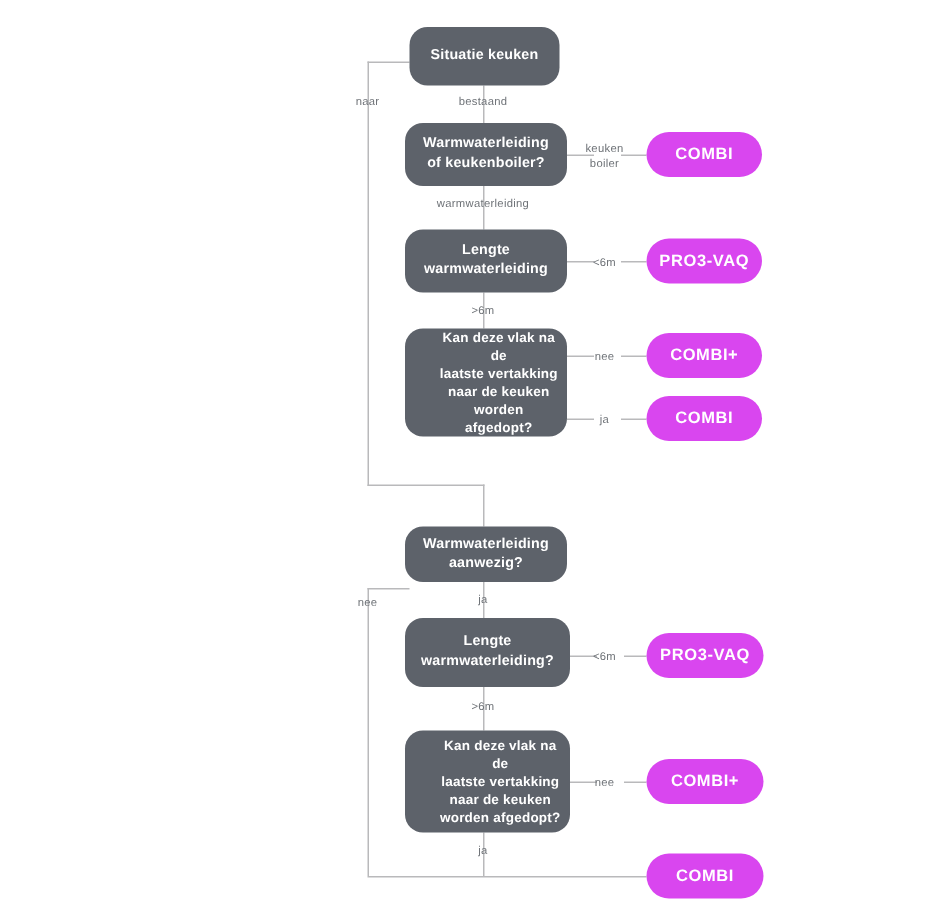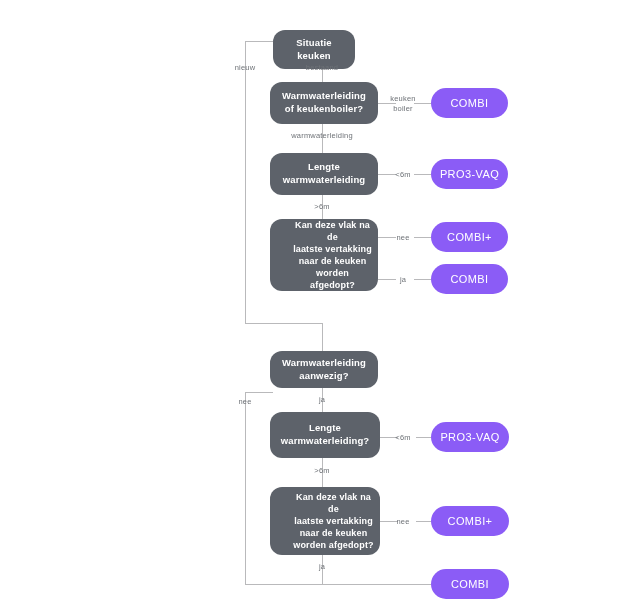--- a/index.html
+++ b/index.html
@@ -40,28 +40,28 @@
     line-height: 1.32;
     letter-spacing: 0.15px;
     padding: 0 6px;
     box-sizing: border-box;
   }
   .node.big { font-size: 9px; line-height: 1.35; padding-left: 23px; }
 
   
   .pill {
     position: absolute;
-    background: #8b5cf6;
+    background: #d946ef;
     border-radius: 999px;
     color: #ffffff;
     display: flex;
     align-items: center;
     justify-content: center;
     text-align: center;
-    font-weight: normal;
+    font-weight: bold;
     font-size: 11px;
     letter-spacing: 0.4px;
     box-sizing: border-box;
   }
 
   
   .elabel {
     position: absolute;
     color: #6e7277;
     font-size: 7.5px;
@@ -111,21 +111,21 @@
   <div class="line h" style="left:380px; top:437px; width:18px;"></div>
   <div class="line h" style="left:416px; top:437px; width:15px;"></div>
 
   <div class="line v" style="left:322px; top:458px; height:29px;"></div>
 
   <div class="line h" style="left:380px; top:521px; width:18px;"></div>
   <div class="line h" style="left:416px; top:521px; width:15px;"></div>
 
   <div class="line v" style="left:322px; top:555px; height:29px;"></div>
 
-  <div class="node" style="left: 273px; top: 18px; width: 82px; height: 39px; white-space: pre-line; margin-top: 12px;">Situatie keuken</div>
+  <div class="node" style="left: 273px; top: 18px; width: 100px; height: 39px; white-space: pre-line;">Situatie keuken</div>
 
   <div class="node" style="left: 270px; top: 82px; width: 108px; height: 42px; white-space: pre-line;">Warmwaterleiding
 of keukenboiler?</div>
 
   <div class="node" style="left: 270px; top: 153px; width: 108px; height: 42px; white-space: pre-line;">Lengte
 warmwaterleiding</div>
 
   <div class="node big" style="left: 270px; top: 219px; width: 108px; height: 72px; white-space: pre-line;">Kan deze vlak na de
 laatste vertakking
 naar de keuken
@@ -149,21 +149,21 @@
   <div class="pill" style="left:431px; top:222px; width:77px; height:30px;">COMBI+</div>
 
   <div class="pill" style="left:431px; top:264px; width:77px; height:30px;">COMBI</div>
 
   <div class="pill" style="left:431px; top:422px; width:78px; height:30px;">PRO3-VAQ</div>
 
   <div class="pill" style="left:431px; top:506px; width:78px; height:30px;">COMBI+</div>
 
   <div class="pill" style="left:431px; top:569px; width:78px; height:30px;">COMBI</div>
 
-  <div class="elabel" style="left: 223px; top: 63px; width: 44px; white-space: pre-line;">nieuw</div>
+  <div class="elabel" style="left: 223px; top: 63px; width: 44px; white-space: pre-line;">naar</div>
 
   <div class="elabel" style="left: 294px; top: 63px; width: 56px; white-space: pre-line;">bestaand</div>
 
   <div class="elabel" style="left: 386px; top: 94px; width: 34px; white-space: pre-line;">keuken
 boiler</div>
 
   <div class="elabel" style="left: 280px; top: 131px; width: 84px; white-space: pre-line;">warmwaterleiding</div>
 
   <div class="elabel" style="left: 388px; top: 170px; width: 30px; white-space: pre-line;">&lt;6m</div>
 

